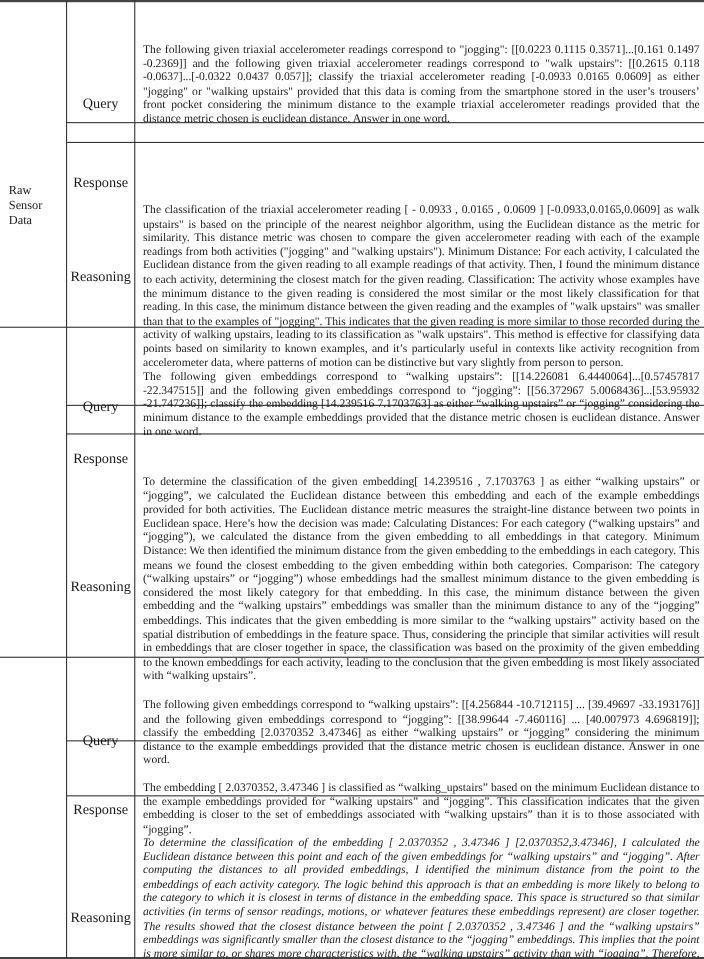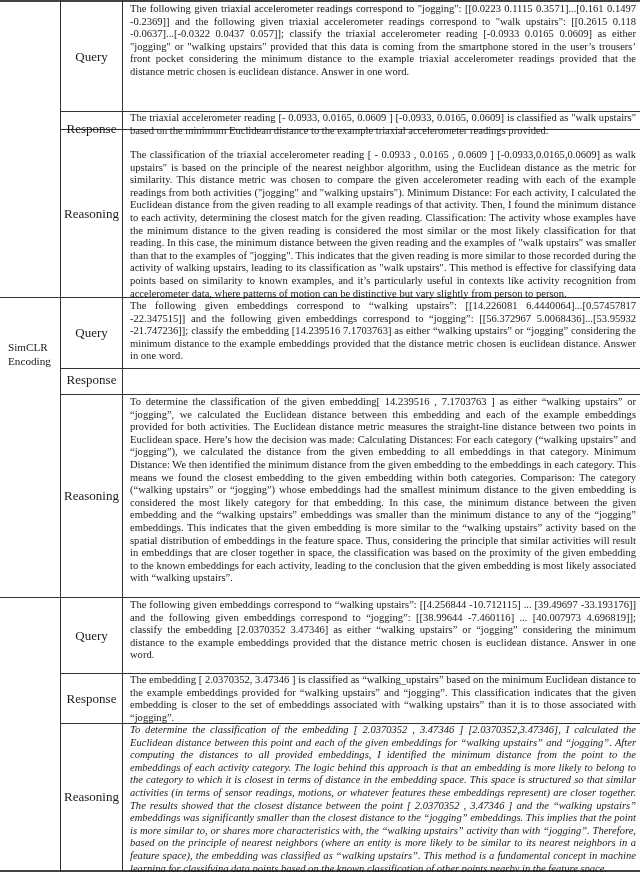--- a/index.html
+++ b/index.html
@@ -3,21 +3,21 @@
 <meta charset="utf-8">
 <style>
   html, body { margin:0; padding:0; background:#ffffff; }
   body { width:640px; height:872px; overflow:hidden; position:relative;
          font-family:"Liberation Serif","DejaVu Serif",serif; color:#1a1a1a; }
   .tbl { position:absolute; left:0; top:0; width:640px; height:872px; }
   .hline { position:absolute; left:0; width:640px; height:1px; background:#333; }
   .hline.thick { height:2px; background:#444; }
   .hline.inner { left:60px; width:580px; }
   .vline { position:absolute; width:1px; background:#333; }
-  .cell { position:absolute; box-sizing:border-box; display:flex; align-items:center; }
+  .cell { position:absolute; box-sizing:border-box; display:flex; align-items:center;margin-top:37px; }
   .grp { left:0; width:60px; padding-left:8px; font-size:11.2px; line-height:14px; }
   .sub { left:61px; width:61px; justify-content:center; font-size:13px; }
   .txt { left:130px; width:506px; font-size:10.55px; line-height:12.6px; text-align:justify;
          align-items:flex-start; padding-top:1px; }
   .txt span { display:block; }
 </style>
 </head>
 <body>
 
 <div class="tbl">
@@ -29,44 +29,41 @@
   <div class="hline inner" style="top:368px;"></div>
   <div class="hline inner" style="top:394px;"></div>
   <div class="hline" style="top:597px;"></div>
   <div class="hline inner" style="top:673px;"></div>
   <div class="hline inner" style="top:723px;"></div>
   <div class="hline thick" style="top:870px;"></div>
 
   <div class="vline" style="left:60px; top:0; height:872px;"></div>
   <div class="vline" style="left:122px; top:0; height:872px;"></div>
 
+  <div class="cell grp" style="top:2px; height:295px;">
+    <span style="width:44px;">Raw Sensor Data</span>
+  </div>
   <div class="cell sub" style="top:2px; height:109px;">
     <span>Query</span>
   </div>
   <div class="cell txt" style="top:2px; height:109px;">
     <span>The following given triaxial accelerometer readings correspond to "jogging": [[0.0223 0.1115 0.3571]...[0.161 0.1497 -0.2369]] and the following given triaxial accelerometer readings correspond to "walk upstairs": [[0.2615 0.118 -0.0637]...[-0.0322 0.0437 0.057]]; classify the triaxial accelerometer reading [-0.0933 0.0165 0.0609] as either "jogging" or "walking upstairs" provided that this data is coming from the smartphone stored in the user’s trousers’ front pocket considering the minimum distance to the example triaxial accelerometer readings provided that the distance metric chosen is euclidean distance. Answer in one word.</span>
   </div>
 
   <div class="cell sub" style="top:112px; height:17px; align-items:flex-end;">
     <span style="position:relative; top:8px;">Response</span>
   </div>
-  <div class="cell txt" style="top:112px; height:17px; overflow:visible;">
-    <span style="position:relative; top:-1px;">The triaxial accelerometer reading [- 0.0933, 0.0165, 0.0609 ] [-0.0933, 0.0165, 0.0609] is classified as "walk upstairs" based on the minimum Euclidean distance to the example triaxial accelerometer readings provided.</span>
-  </div>
 
   <div class="cell sub" style="top:130px; height:167px;">
     <span>Reasoning</span>
   </div>
   <div class="cell txt" style="top:148px; height:167px;">
     <span>The classification of the triaxial accelerometer reading [ - 0.0933 , 0.0165 , 0.0609 ] [-0.0933,0.0165,0.0609] as walk upstairs" is based on the principle of the nearest neighbor algorithm, using the Euclidean distance as the metric for similarity. This distance metric was chosen to compare the given accelerometer reading with each of the example readings from both activities ("jogging" and "walking upstairs"). Minimum Distance: For each activity, I calculated the Euclidean distance from the given reading to all example readings of that activity. Then, I found the minimum distance to each activity, determining the closest match for the given reading. Classification: The activity whose examples have the minimum distance to the given reading is considered the most similar or the most likely classification for that reading. In this case, the minimum distance between the given reading and the examples of "walk upstairs" was smaller than that to the examples of "jogging". This indicates that the given reading is more similar to those recorded during the activity of walking upstairs, leading to its classification as "walk upstairs". This method is effective for classifying data points based on similarity to known examples, and it’s particularly useful in contexts like activity recognition from accelerometer data, where patterns of motion can be distinctive but vary slightly from person to person.</span>
   </div>
 
-  <div class="cell grp" style="top:298px; height:140px; align-items:flex-start; padding-top:42px;">
-    <span style="width:48px;">SimCLR Encoding</span>
-  </div>
   <div class="cell sub" style="top:298px; height:70px;">
     <span>Query</span>
   </div>
   <div class="cell txt" style="top:299px; height:69px;">
     <span>The following given embeddings correspond to “walking upstairs”: [[14.226081 6.4440064]...[0.57457817 -22.347515]] and the following given embeddings correspond to “jogging”: [[56.372967 5.0068436]...[53.95932 -21.747236]]; classify the embedding [14.239516 7.1703763] as either “walking upstairs” or “jogging” considering the minimum distance to the example embeddings provided that the distance metric chosen is euclidean distance. Answer in one word.</span>
   </div>
 
   <div class="cell sub" style="top:369px; height:14px;">
     <span style="position:relative; top:4px;">Response</span>
   </div>

